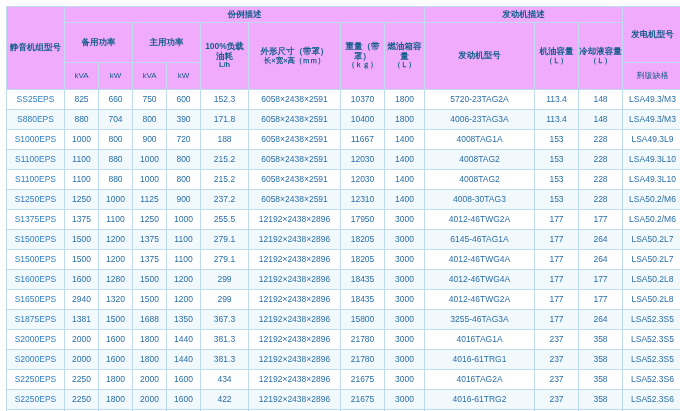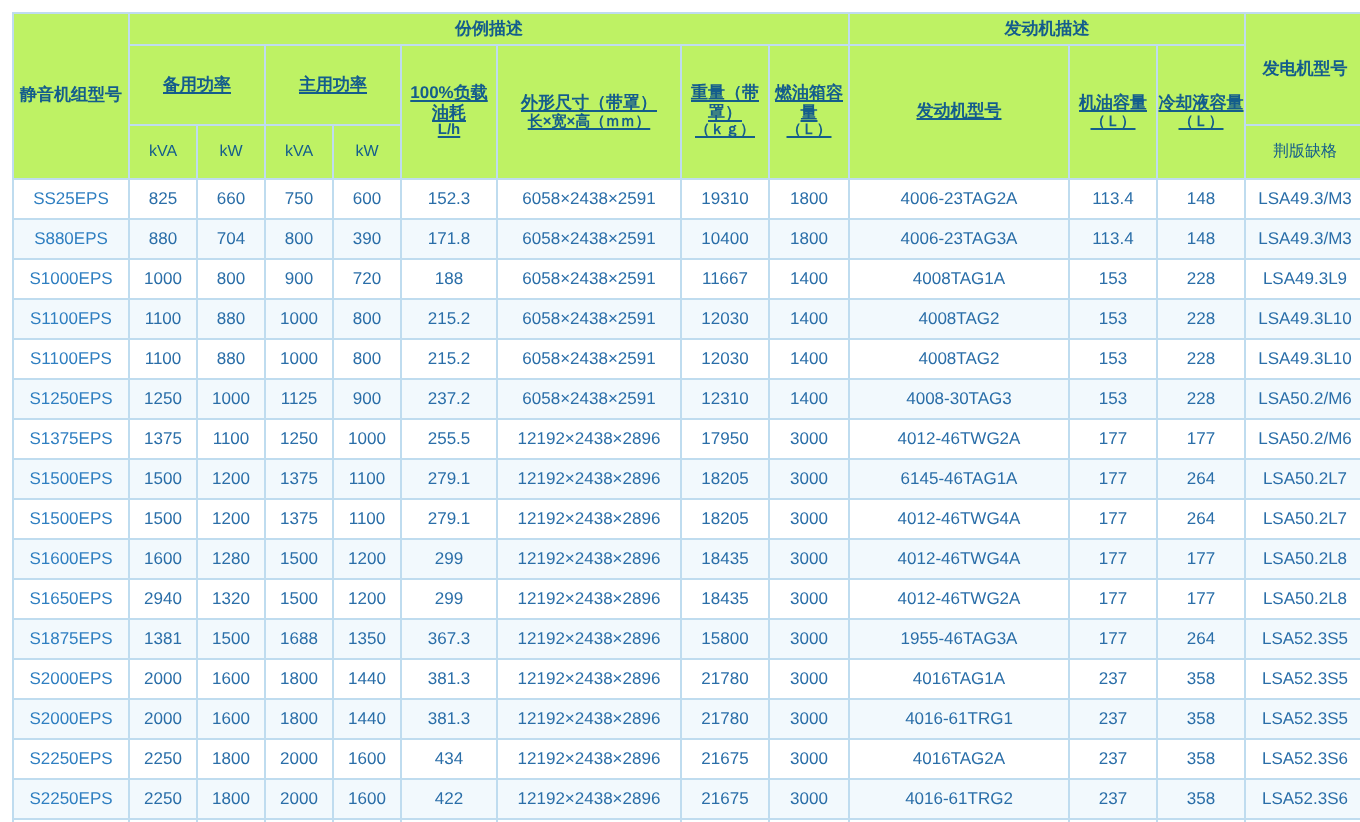--- a/index.html
+++ b/index.html
@@ -14,27 +14,27 @@
   #wrap{width:680px;height:411px;position:relative;box-sizing:border-box;padding:6px 6px 0 6px;}
   table{border-collapse:collapse;width:668px;table-layout:fixed;}
   th,td{
     border:1px solid #bfdcef;
     text-align:center;
     vertical-align:middle;
     padding:0;
     line-height:1.15;
   }
   thead th{
-    background:#bef264;
+    background:#f0abfc;
     color:#145d8c;
     font-weight:bold;
     font-size:8.5px;
   }
   thead tr.grp th{height:15px;}
-  thead tr.sub th{height:15px;text-decoration:underline;}
+  thead tr.sub th{height:15px;}
   thead tr.sub2 th{height:26px;font-size:8px;font-weight:normal;}
   .unit{font-size:7.5px;font-weight:bold;}
   tbody td{
     height:19px;
     font-size:8.5px;
     color:#2a6ea8;
     background:#ffffff;
   }
   tbody tr:nth-child(even) td{background:#f2f9fd;}
   tbody td.model{color:#2f7fc1;font-weight:normal;}
@@ -117,23 +117,23 @@
     </thead>
     <tbody id="tbody">
         <tr>
           <td class="model">SS25EPS</td>
           <td>825</td>
           <td>660</td>
           <td>750</td>
           <td>600</td>
           <td>152.3</td>
           <td>6058×2438×2591</td>
-          <td>19310</td>
-          <td>1800</td>
-          <td>4006-23TAG2A</td>
+          <td>10370</td>
+          <td>1800</td>
+          <td>5720-23TAG2A</td>
           <td>113.4</td>
           <td>148</td>
           <td>LSA49.3/M3</td>
         </tr>
         <tr>
           <td class="model">S880EPS</td>
           <td>880</td>
           <td>704</td>
           <td>800</td>
           <td>390</td>
@@ -284,21 +284,21 @@
         <tr>
           <td class="model">S1875EPS</td>
           <td>1381</td>
           <td>1500</td>
           <td>1688</td>
           <td>1350</td>
           <td>367.3</td>
           <td>12192×2438×2896</td>
           <td>15800</td>
           <td>3000</td>
-          <td>1955-46TAG3A</td>
+          <td>3255-46TAG3A</td>
           <td>177</td>
           <td>264</td>
           <td>LSA52.3S5</td>
         </tr>
         <tr>
           <td class="model">S2000EPS</td>
           <td>2000</td>
           <td>1600</td>
           <td>1800</td>
           <td>1440</td>

